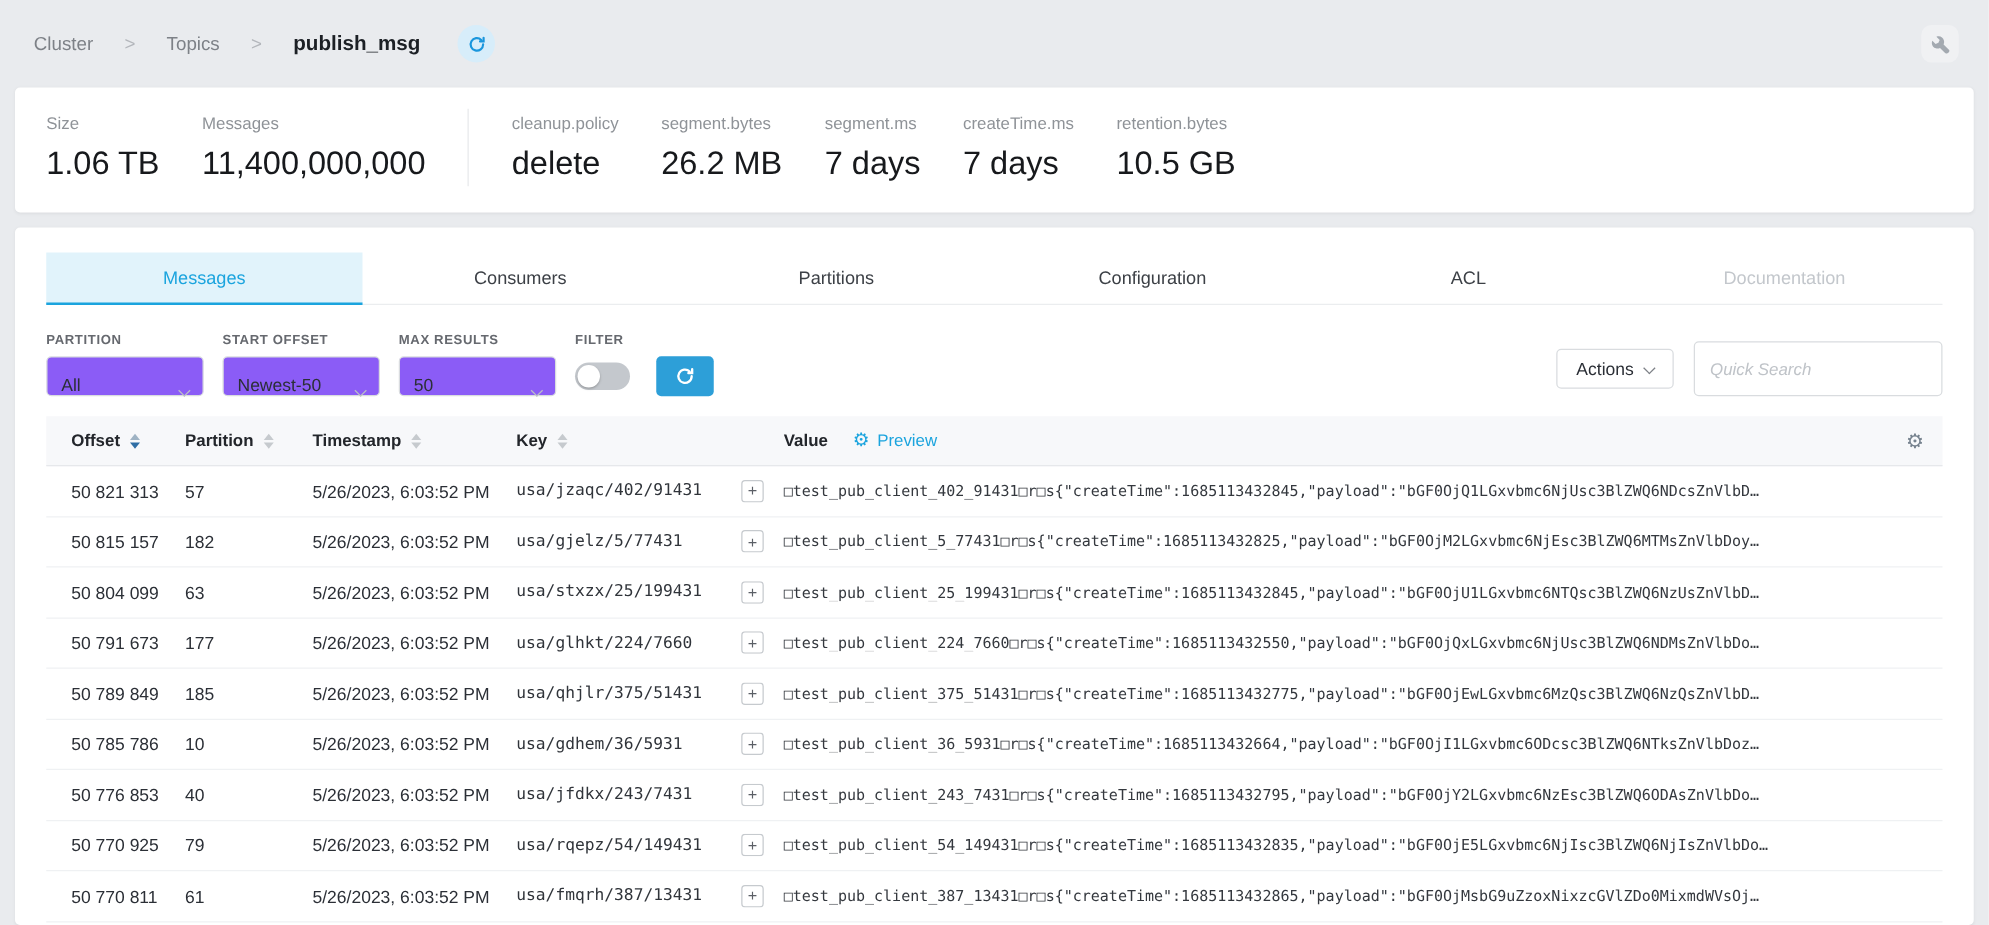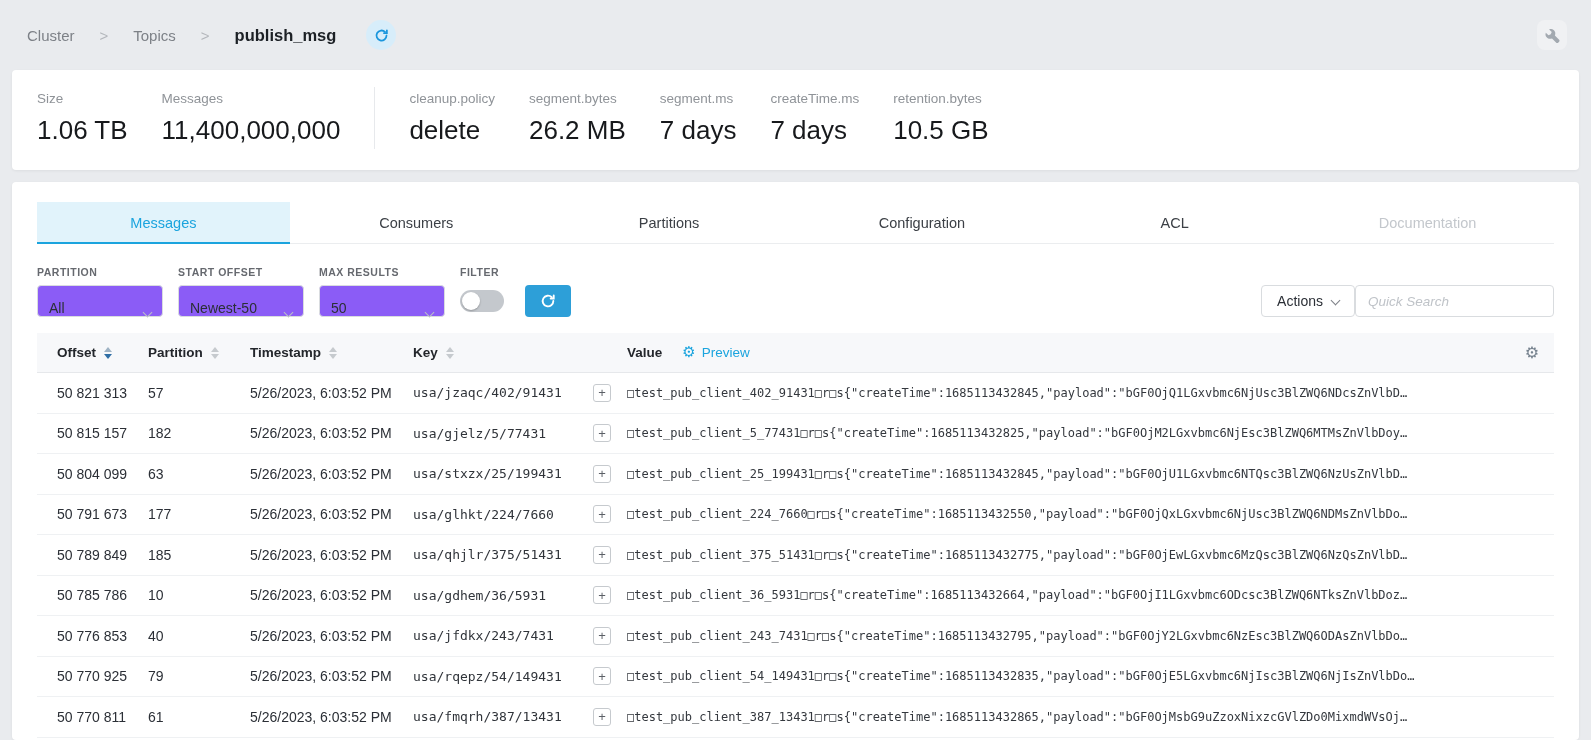--- a/index.html
+++ b/index.html
@@ -33,24 +33,24 @@
 
   
   .controls { margin-top:22px; display:flex; align-items:flex-end; gap:15px; }
   .ctl-label { font-size:10.5px; font-weight:700; letter-spacing:.5px; color:#66696f; margin-bottom:7px; }
   .select { width:126px; height:32px; border:1px solid #d9dcdf; border-radius:4px; background:#8b5cf6; display:flex; align-items:flex-end; padding:0 11px; font-size:14px; color:#2b2f36; cursor:pointer; }
   .chev { width:7px; height:7px; border-right:1.4px solid #bcc0c5; border-bottom:1.4px solid #bcc0c5; transform:rotate(45deg); margin-left:auto; margin-top:-4px; }
   .toggle-wrap { height:32px; display:flex; align-items:center; }
   .toggle { width:44px; height:22px; border-radius:11px; background:#c4c8cd; position:relative; cursor:pointer; border:none; }
   .toggle .knob { position:absolute; top:2px; left:2px; width:18px; height:18px; border-radius:50%; background:#fff; box-shadow:0 1px 2px rgba(0,0,0,.25); }
   .refresh-btn { width:46px; height:32px; background:#2d9fd8; border:none; border-radius:4px; color:#fff; display:grid; place-items:center; cursor:pointer; margin-left:6px; }
-  .controls-right { margin-left:auto; display:flex; align-items:center; gap:0; }
+  .controls-right { margin-left:auto; display:flex; align-items:center; gap:16px; }
   .actions-btn { height:32px; padding:0 15px; border:1px solid #d9dcdf; border-radius:4px; background:#fff; display:flex; align-items:center; gap:9px; font-size:14px; color:#2b2f36; cursor:pointer; }
   .actions-btn .chev { margin-top:-2px; border-color:#7d8187; }
-  .search-input { width:199px; height:32px; border:1px solid #d9dcdf; border-radius:4px; padding:0 12px; font-size:13.5px; color:#2b2f36; font-family:"Liberation Sans", sans-serif; outline:none; }
+  .search-input { width:199px; height:44px; border:1px solid #d9dcdf; border-radius:4px; padding:0 12px; font-size:13.5px; color:#2b2f36; font-family:"Liberation Sans", sans-serif; outline:none; }
   .search-input::placeholder { font-style:italic; color:#bfc3c8; }
 
   
   .table { margin-top:16px; }
   .grid-cols { display:grid; grid-template-columns:103px 102px 163px 214px 1fr 44px; align-items:center; }
   .thead { background:#f7f8fa; height:40px; border-bottom:1px solid #e6e8eb; font-weight:700; font-size:13.5px; color:#23262b; }
   .th { display:flex; align-items:center; gap:8px; padding:0 8px; white-space:nowrap; }
   .th.c-offset { padding-left:20px; }
   .sort { display:flex; flex-direction:column; gap:2px; cursor:pointer; }
   .caret-up { width:0; height:0; border-left:4px solid transparent; border-right:4px solid transparent; border-bottom:5px solid #c6cace; }

